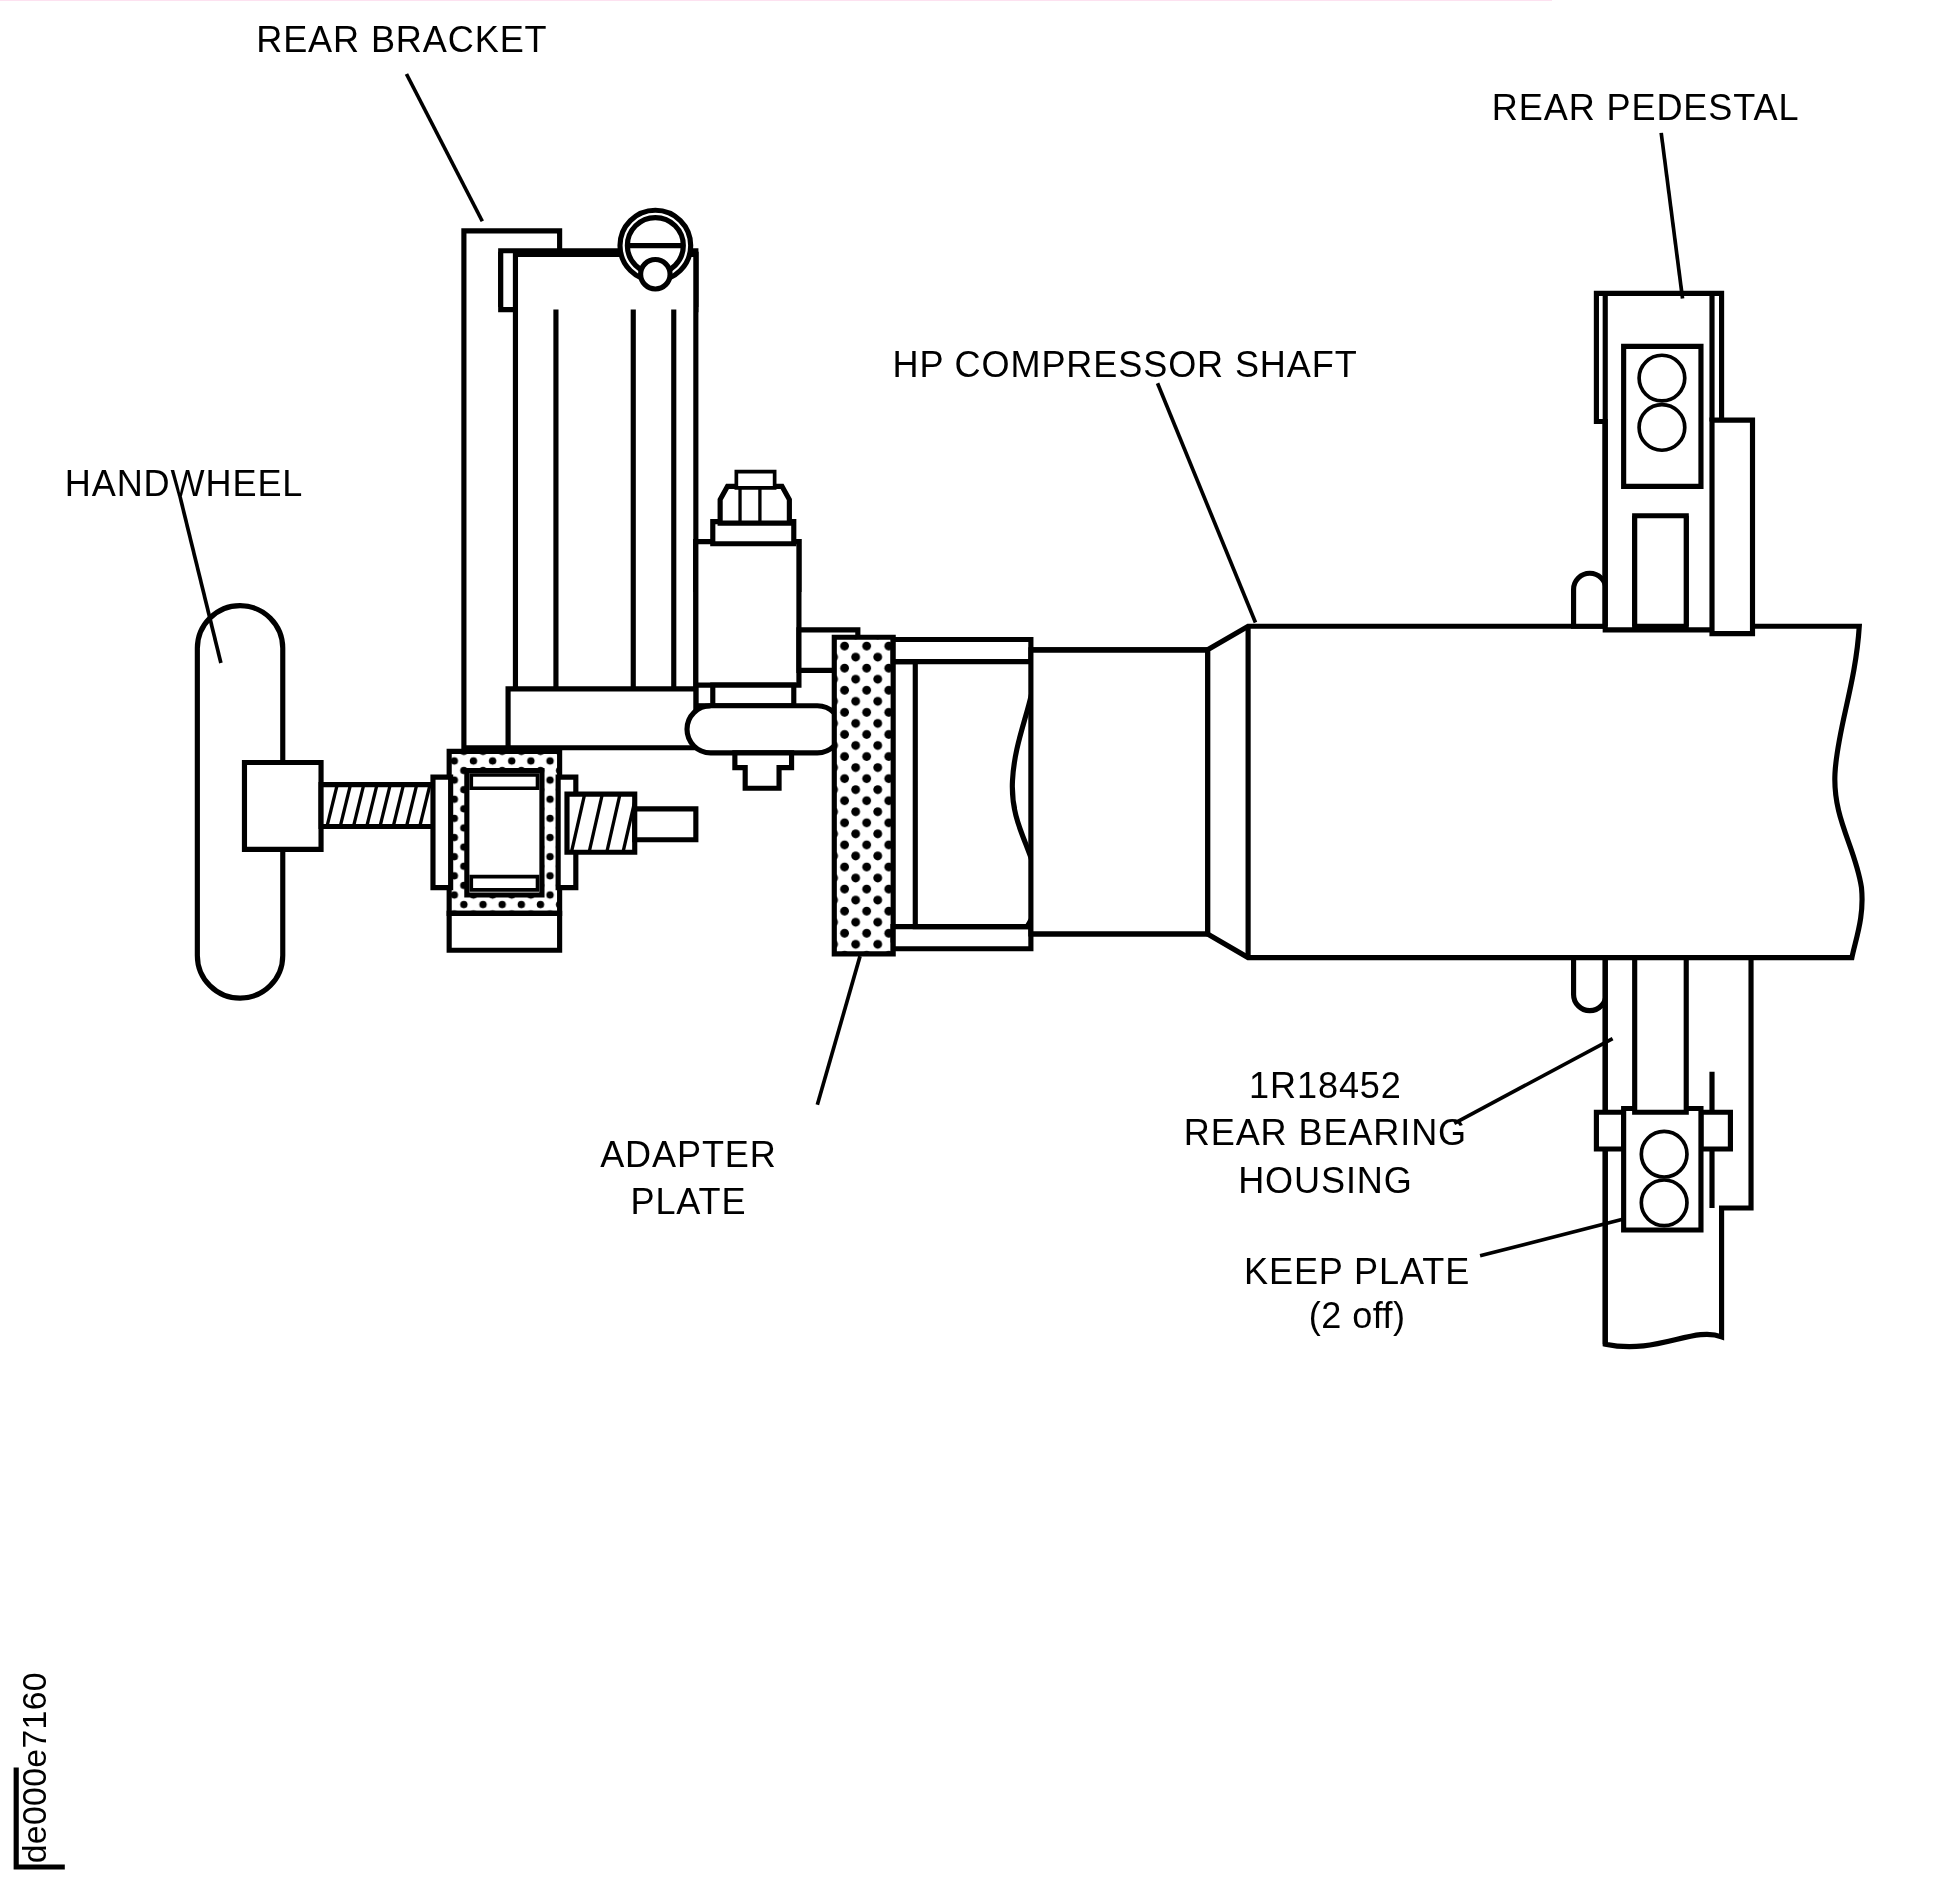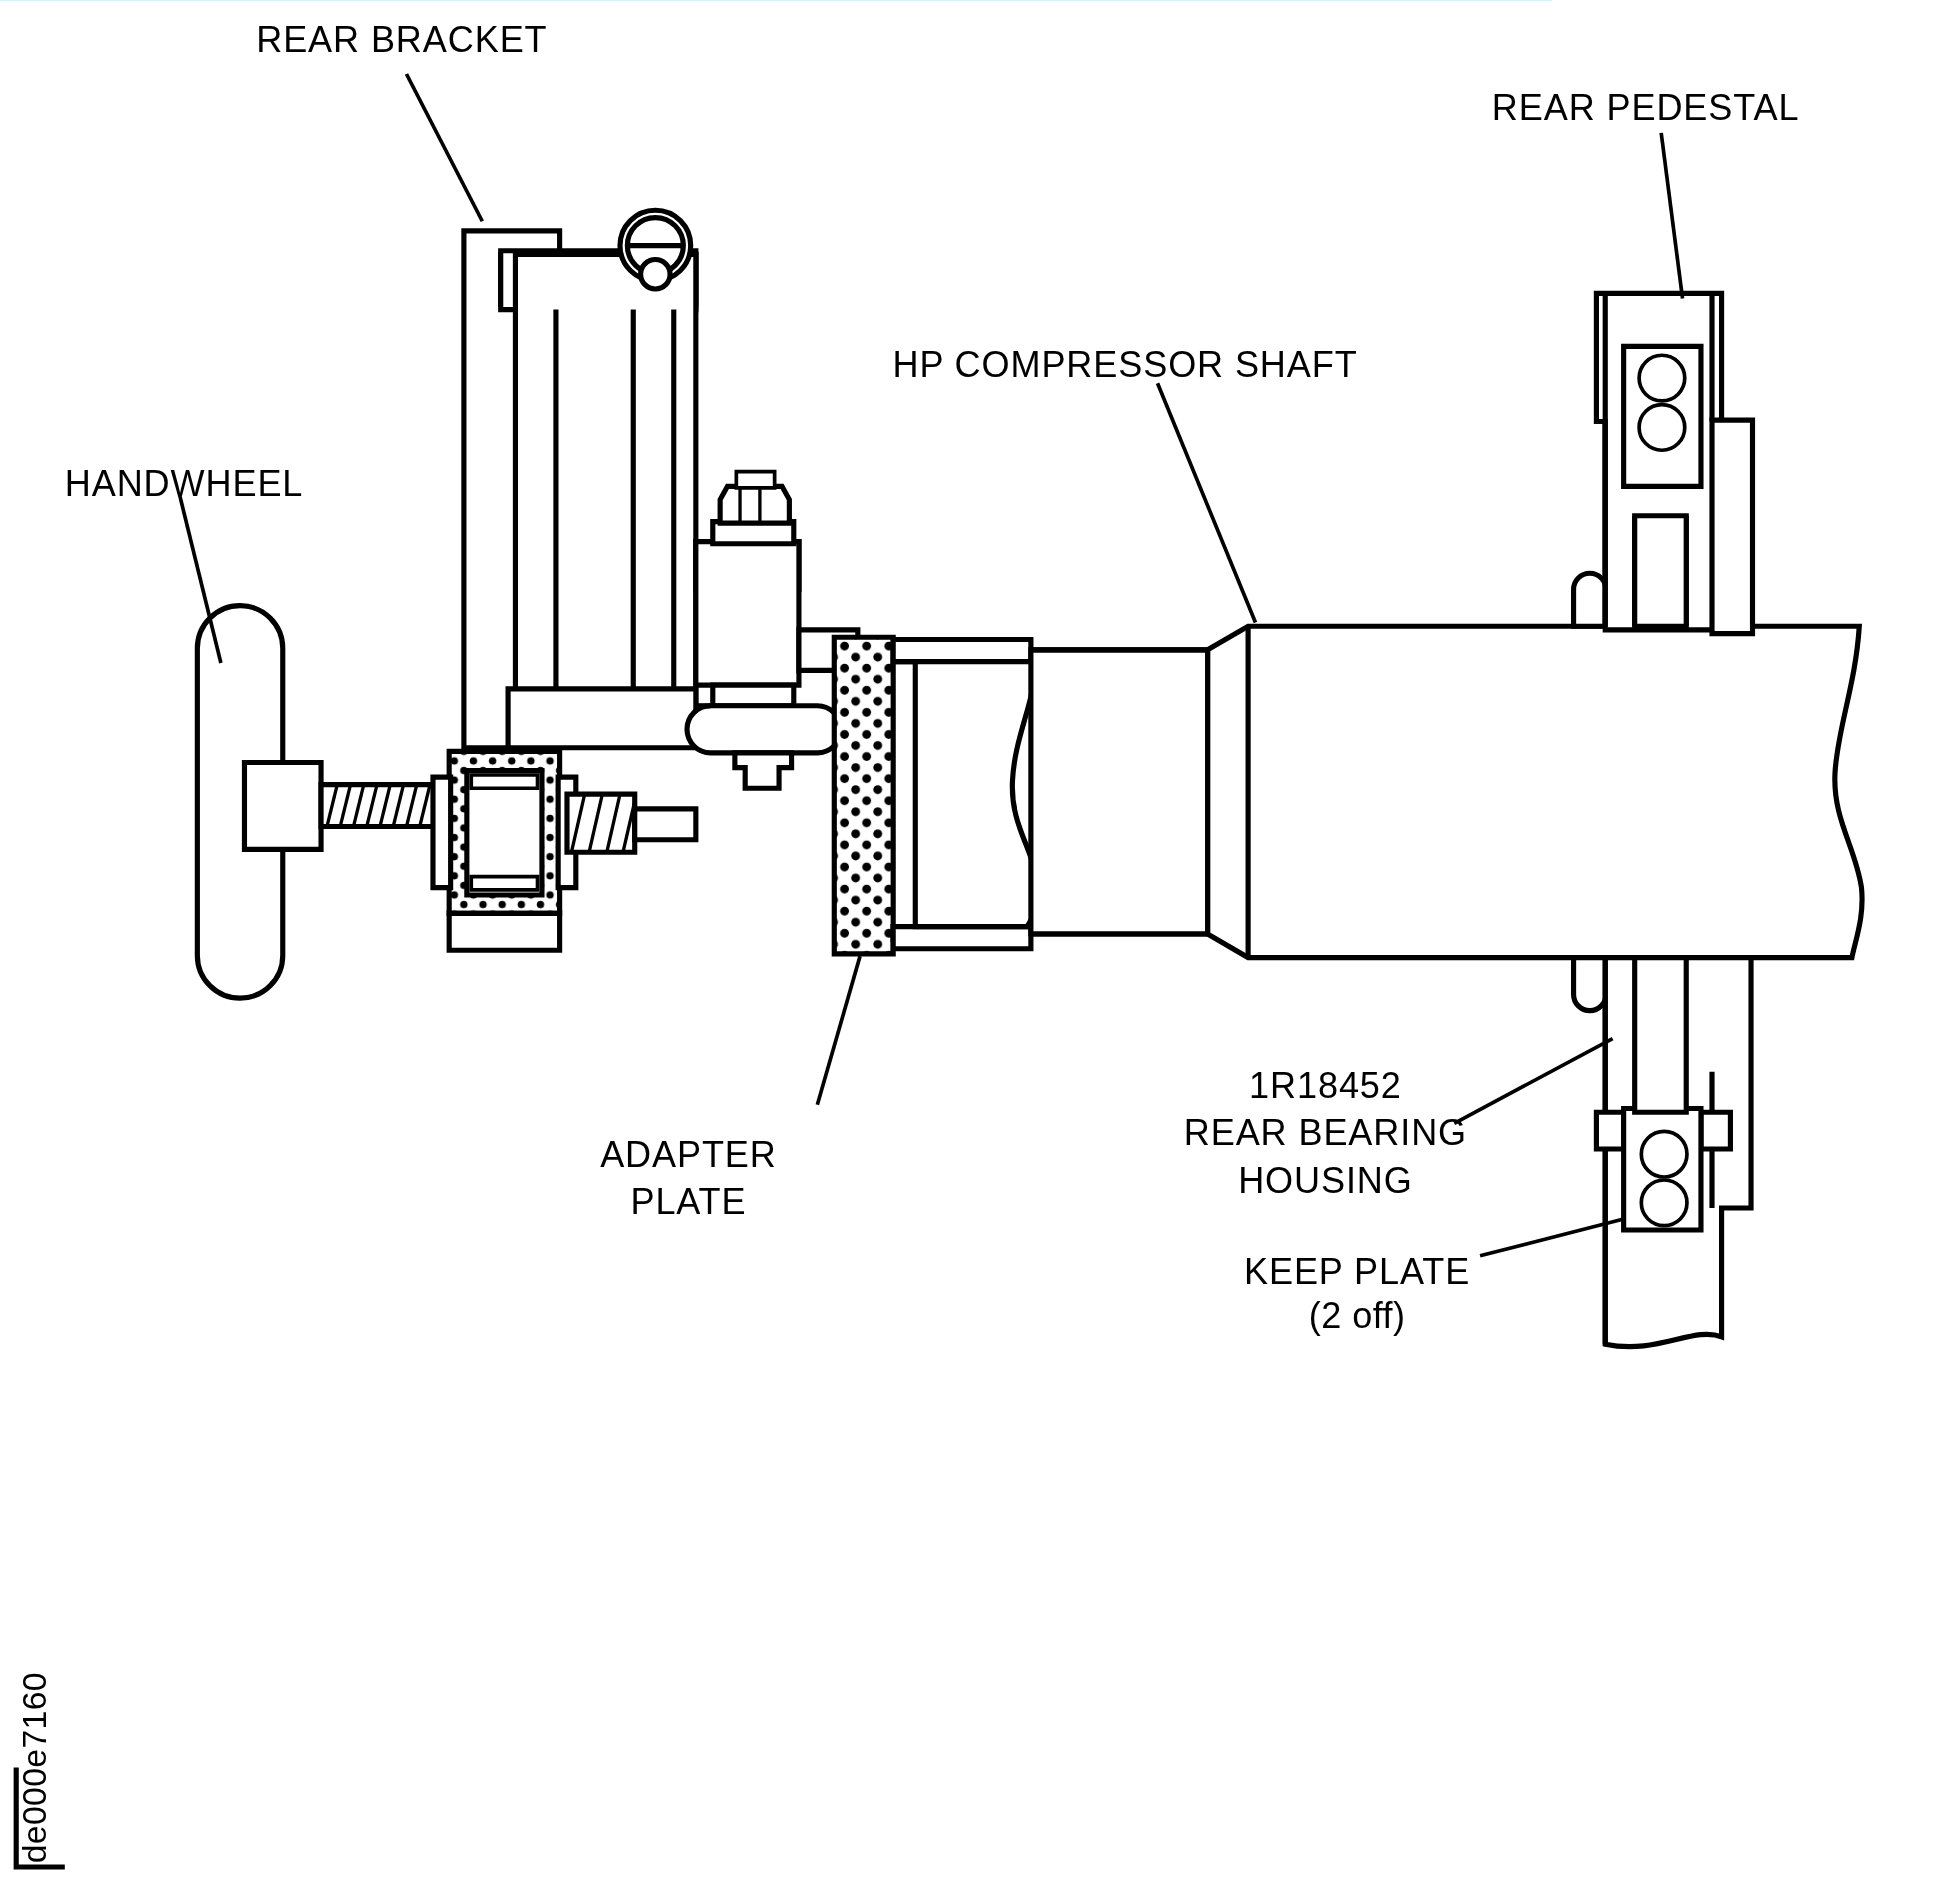--- a/index.html
+++ b/index.html
@@ -11,21 +11,21 @@
   body {
     width: 1955px;
     height: 1885px;
     overflow: hidden;
     font-family: "Liberation Sans", sans-serif;
   }
   #figure-root {
     position: relative;
     width: 1552px;
     height: 1885px;
-    background: #7dd3fc;
+    background: #f9a8d4;
     text-decoration: underline;
   }
   svg#drawing {
     display: block;
     width: 1955px;
     height: 1885px;
   }
   .ln {
     fill: none;
     stroke: #000000;

